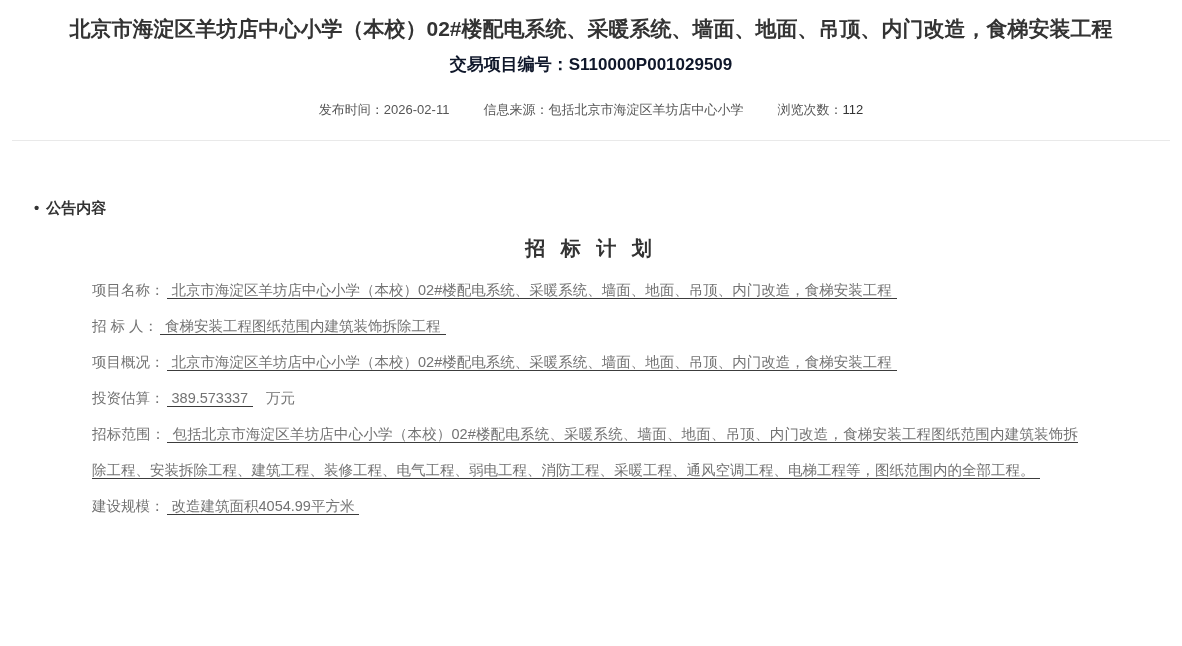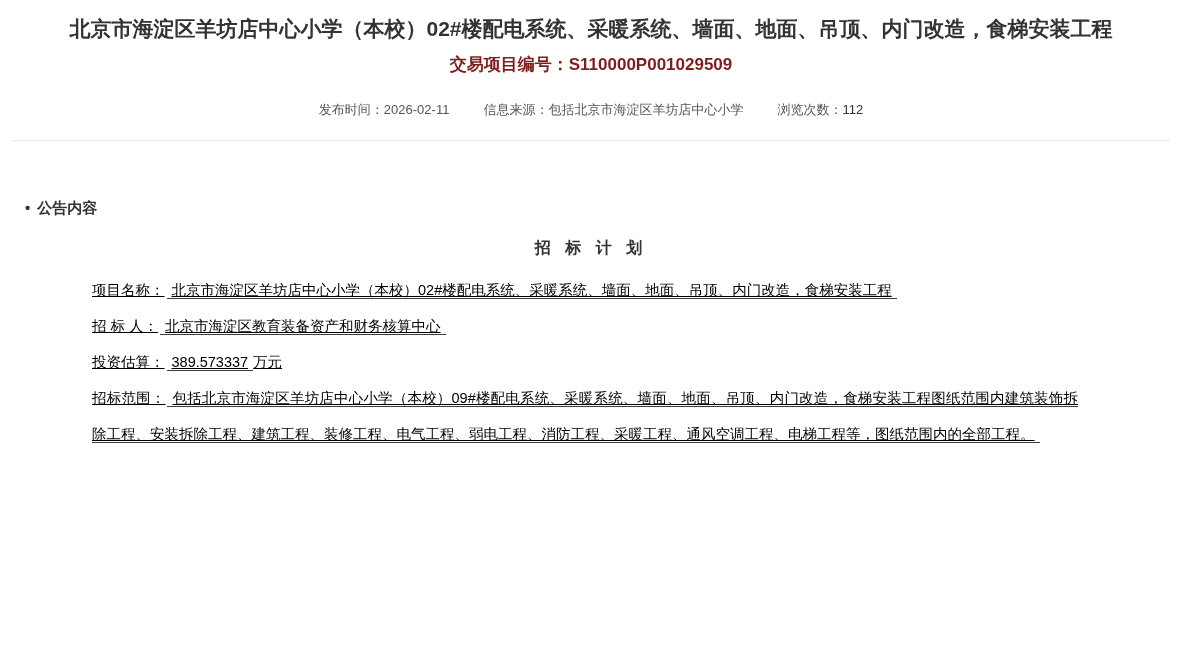--- a/index.html
+++ b/index.html
@@ -7,45 +7,45 @@
     width:1182px;height:646px;background:#ffffff;
     font-family:"Liberation Sans","DejaVu Sans",sans-serif;
     color:#333;overflow:hidden;
   }
   .header{padding-top:13px;text-align:center;}
   .page-title{
     font-size:21px;font-weight:700;color:#333;
     line-height:32px;margin:0 auto;max-width:1112px;
   }
   .project-number{
-    font-size:17px;font-weight:700;color:#7f1d1d;margin-top:9px;line-height:22px;
+    font-size:17px;font-weight:700;color:#0f172a;margin-top:9px;line-height:22px;
   }
   .meta{
     margin-top:25px;font-size:13px;color:#555;
     display:flex;justify-content:center;gap:34px;line-height:18px;
   }
   .meta .num{color:#333;margin-left:0;}
   .divider{height:1px;background:#e9e9e9;margin:21px 12px 0 12px;}
   .section-heading{
-    margin:57px 0 0 25px;font-size:15px;font-weight:700;color:#333;line-height:20px;
+    margin:57px 0 0 34px;font-size:15px;font-weight:700;color:#333;line-height:20px;
   }
   .section-heading .bullet{margin-right:7px;font-size:15px;}
   .content-heading{
-    text-align:center;font-size:16px;font-weight:700;color:#333;
+    text-align:center;font-size:20px;font-weight:700;color:#333;
     letter-spacing:5px;margin-top:19px;line-height:22px;
   }
   .fields{
-    margin:13px 104px 0 92px;font-size:14.5px;color:#000000;text-decoration:underline;
+    margin:13px 104px 0 92px;font-size:14.5px;color:#737373;
   }
   .field-row{margin:0;line-height:36px;}
   .field-row .label{white-space:pre;}
   .field-row .value{
     border-bottom:1px solid #3c3c3c;padding:0 5px;margin-left:2px;
   }
-  .field-row .suffix{margin-left:0;}
+  .field-row .suffix{margin-left:13px;}
   .justify{text-align:justify;}
 </style>
 </head>
 <body>
 
 <div class="header">
   <h1 class="page-title">北京市海淀区羊坊店中心小学（本校）02#楼配电系统、采暖系统、墙面、地面、吊顶、内门改造，食梯安装工程</h1>
   <div class="project-number">
     <span>交易项目编号：</span><span>S110000P001029509</span>
   </div>
@@ -68,21 +68,27 @@
   <span class="bullet">•</span><span>公告内容</span>
 </div>
 
 <div class="content-heading">招 标 计 划</div>
 
 <div class="fields">
   <p class="field-row">
     <span class="label">项目名称：</span><span class="value">北京市海淀区羊坊店中心小学（本校）02#楼配电系统、采暖系统、墙面、地面、吊顶、内门改造，食梯安装工程</span>
   </p>
   <p class="field-row">
-    <span class="label">招 标 人：</span><span class="value">北京市海淀区教育装备资产和财务核算中心</span>
+    <span class="label">招 标 人：</span><span class="value">食梯安装工程图纸范围内建筑装饰拆除工程</span>
+  </p>
+  <p class="field-row">
+    <span class="label">项目概况：</span><span class="value">北京市海淀区羊坊店中心小学（本校）02#楼配电系统、采暖系统、墙面、地面、吊顶、内门改造，食梯安装工程</span>
   </p>
   <p class="field-row">
     <span class="label">投资估算：</span><span class="value">389.573337</span><span class="suffix">万元</span>
   </p>
   <p class="field-row justify">
-    <span class="label">招标范围：</span><span class="value">包括北京市海淀区羊坊店中心小学（本校）09#楼配电系统、采暖系统、墙面、地面、吊顶、内门改造，食梯安装工程图纸范围内建筑装饰拆除工程、安装拆除工程、建筑工程、装修工程、电气工程、弱电工程、消防工程、采暖工程、通风空调工程、电梯工程等，图纸范围内的全部工程。</span>
+    <span class="label">招标范围：</span><span class="value">包括北京市海淀区羊坊店中心小学（本校）02#楼配电系统、采暖系统、墙面、地面、吊顶、内门改造，食梯安装工程图纸范围内建筑装饰拆除工程、安装拆除工程、建筑工程、装修工程、电气工程、弱电工程、消防工程、采暖工程、通风空调工程、电梯工程等，图纸范围内的全部工程。</span>
+  </p>
+  <p class="field-row">
+    <span class="label">建设规模：</span><span class="value">改造建筑面积4054.99平方米</span>
   </p>
 </div>
 
 </body></html>

